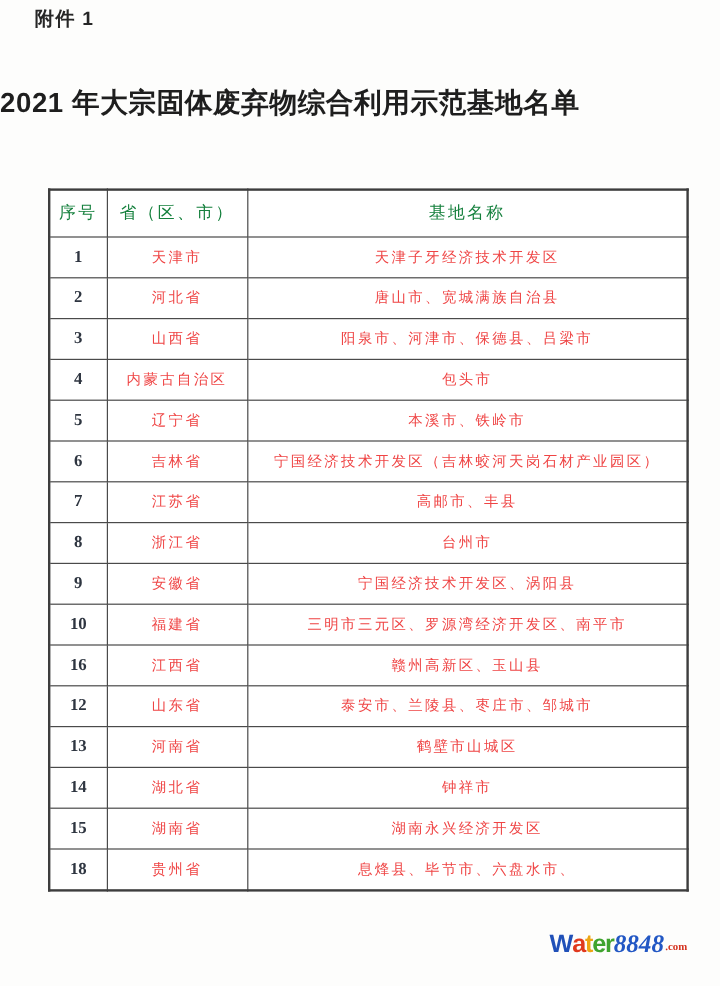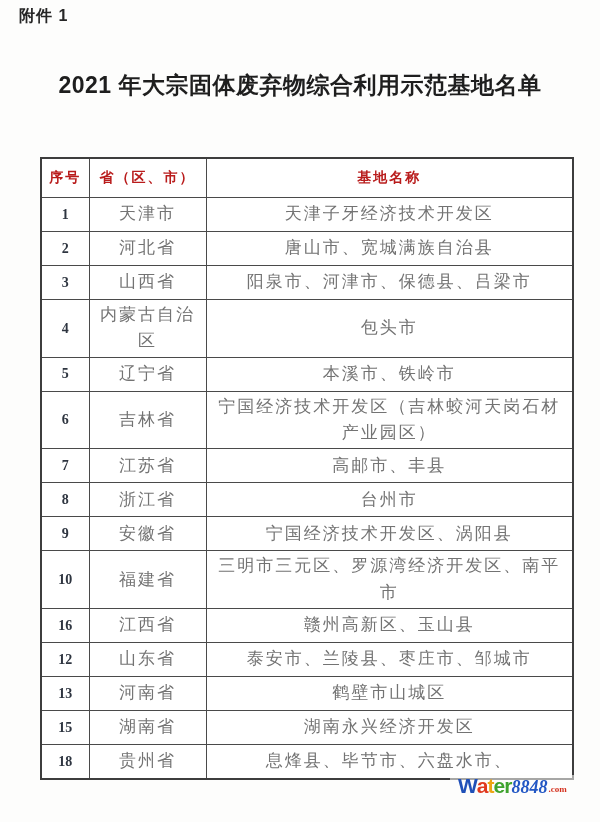--- a/index.html
+++ b/index.html
@@ -4,55 +4,54 @@
 <style>
   html, body { margin: 0; padding: 0; }
   body {
     width: 600px; height: 822px;
     background: #fdfdfc;
     position: relative;
     overflow: hidden;
     font-family: "Liberation Serif", "DejaVu Serif", serif;
   }
   .attachment-label {
-    position: absolute; left: 19px; top: 6px;
+    position: absolute; left: 29px; top: 6px;
     font-size: 16px; font-weight: bold; color: #262626;
     letter-spacing: 1px;
     font-family: "Liberation Sans", "DejaVu Sans", sans-serif;
   }
   .doc-title {
     position: absolute; left: 0; top: 70px; width: 100%;
-    text-align: center;
     font-size: 23px; font-weight: bold; color: #1e1e1e;
     letter-spacing: 0.5px;
     font-family: "Liberation Sans", "DejaVu Sans", sans-serif;
   }
   table.base-table {
     position: absolute; left: 40px; top: 157px;
     width: 532px;
     border-collapse: collapse;
     table-layout: fixed;
     background: #fff;
   }
   .base-table th, .base-table td {
     border: 1px solid #4a4a4a;
     text-align: center; vertical-align: middle;
     padding: 2px 6px;
     overflow: hidden;
   }
   .base-table { border: 2px solid #3d3d3d; }
   .base-table thead th {
     height: 34px;
-    font-size: 14px; font-weight: bold; color: #b91c1c;
+    font-size: 14px; font-weight: normal; color: #15803d;
     letter-spacing: 2px;
     font-family: "Liberation Sans", "DejaVu Sans", sans-serif;
   }
   .base-table tbody td {
     height: 29px;
-    font-size: 17px; color: #737373;
+    font-size: 12px; color: #ef4444;
     letter-spacing: 2px;
     line-height: 1.55;
   }
   .base-table tbody td.cell-no {
     font-family: "Liberation Serif", "DejaVu Serif", serif;
     font-size: 14px; letter-spacing: 0; font-weight: bold; color: #2e3540;
   }
   .base-table col.c-no  { width: 48px; }
   .base-table col.c-prov { width: 117px; }
   .base-table col.c-base { width: 367px; }
@@ -64,21 +63,21 @@
   }
   .wm-line1 {
     font-family: "Liberation Sans", "DejaVu Sans", sans-serif;
     font-weight: bold; font-size: 21px; line-height: 22px;
     padding-left: 8px;
     background: rgba(253,253,252,0.55);
   }
   .wm-letter { display: inline-block; letter-spacing: -1px; }
   .wm-number {
     font-family: "Liberation Serif", "DejaVu Serif", serif;
-    font-style: italic; font-weight: bold; font-size: 18px;
+    font-style: italic; font-weight: bold; font-size: 21px;
   }
   .wm-suffix {
     font-size: 9px; font-weight: bold;
     vertical-align: 1px; margin-left: 1px; font-family: Liberation Serif, serif;
   }
   .wm-line2 {
     font-family: "Liberation Sans", "DejaVu Sans", sans-serif;
     font-weight: bold; font-size: 15px; line-height: 20px;
     letter-spacing: 12px;
     margin-top: 1px;
@@ -164,20 +163,25 @@
         <td class="cell-no">12</td>
         <td class="cell-prov">山东省</td>
         <td class="cell-base">泰安市、兰陵县、枣庄市、邹城市</td>
       </tr>
       <tr>
         <td class="cell-no">13</td>
         <td class="cell-prov">河南省</td>
         <td class="cell-base">鹤壁市山城区</td>
       </tr>
       <tr>
+        <td class="cell-no">14</td>
+        <td class="cell-prov">湖北省</td>
+        <td class="cell-base">钟祥市</td>
+      </tr>
+      <tr>
         <td class="cell-no">15</td>
         <td class="cell-prov">湖南省</td>
         <td class="cell-base">湖南永兴经济开发区</td>
       </tr>
       <tr>
         <td class="cell-no">18</td>
         <td class="cell-prov">贵州省</td>
         <td class="cell-base">息烽县、毕节市、六盘水市、</td>
       </tr>
     </tbody>

